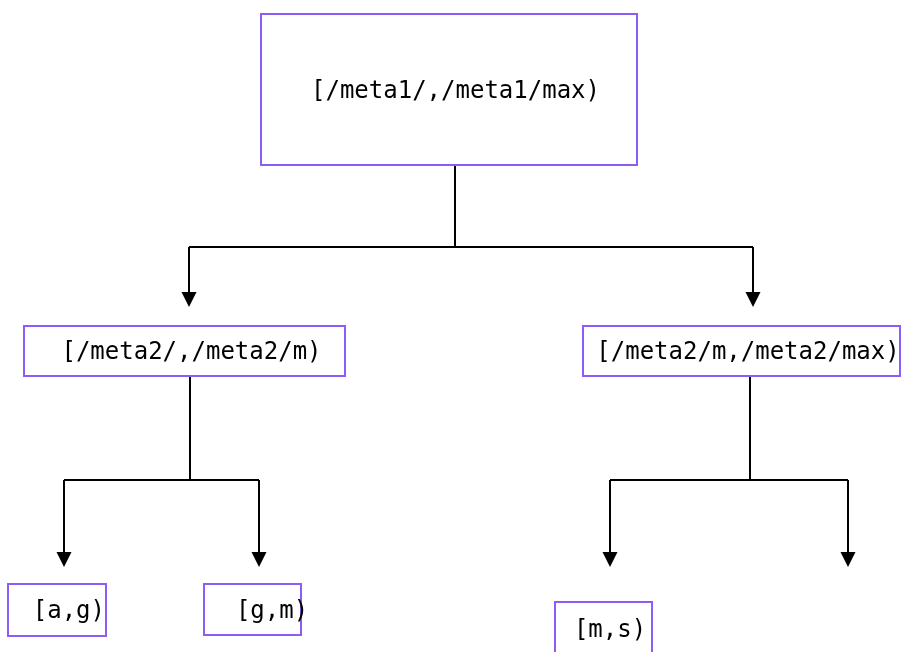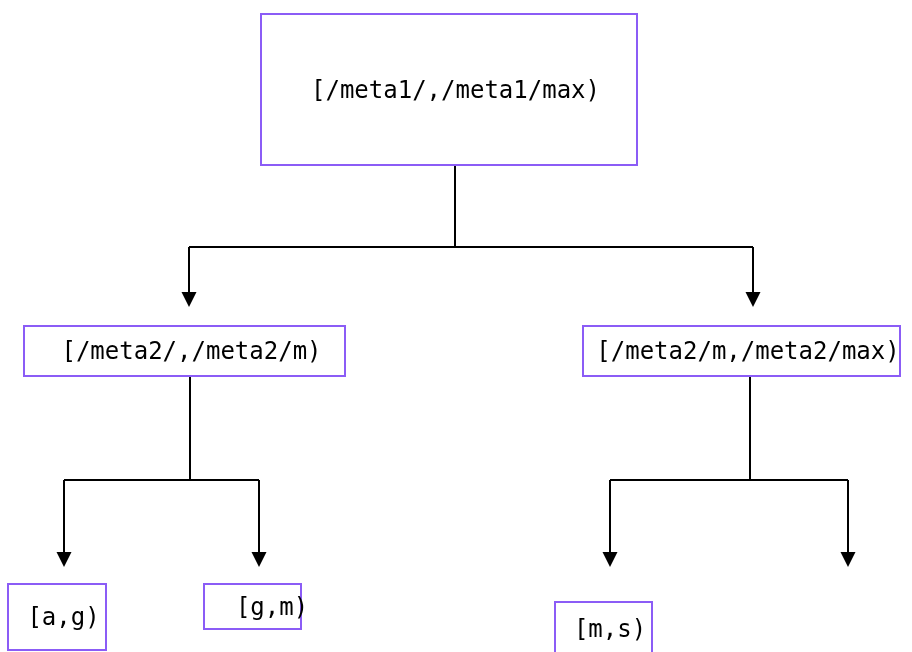--- a/index.html
+++ b/index.html
@@ -33,22 +33,22 @@
     
     padding-left: 13px;
     font-size: 24px;
     line-height: 1;
     color: #000000;
     white-space: pre;
   }
   .node-root  { left: 260px; top: 13px;  width: 378px; height: 153px; }
   .node-l     { left: 23px;  top: 325px; width: 323px; height: 52px; padding-left: 14px; }
   .node-r     { left: 582px; top: 325px; width: 319px; height: 52px; }
-  .node-ag    { left: 7px;   top: 583px; width: 100px; height: 68px; }
-  .node-gm    { left: 203px; top: 583px; width: 99px;  height: 47px; padding-left: 39px; }
+  .node-ag    { left: 7px;   top: 583px; width: 100px; height: 54px; justify-content: flex-end; }
+  .node-gm    { left: 203px; top: 583px; width: 99px;  height: 53px; padding-left: 39px; }
   .node-ms    { left: 554px; top: 583px; width: 99px;  height: 55px; margin-top: 18px; }
   .node-smax  { left: 778px; top: 583px; width: 122px; height: 55px; }
   .edge-line {
     fill: none;
     stroke: #000000;
     stroke-width: 2;
   }
   .arrow-head {
     fill: #000000;
     stroke: none;

